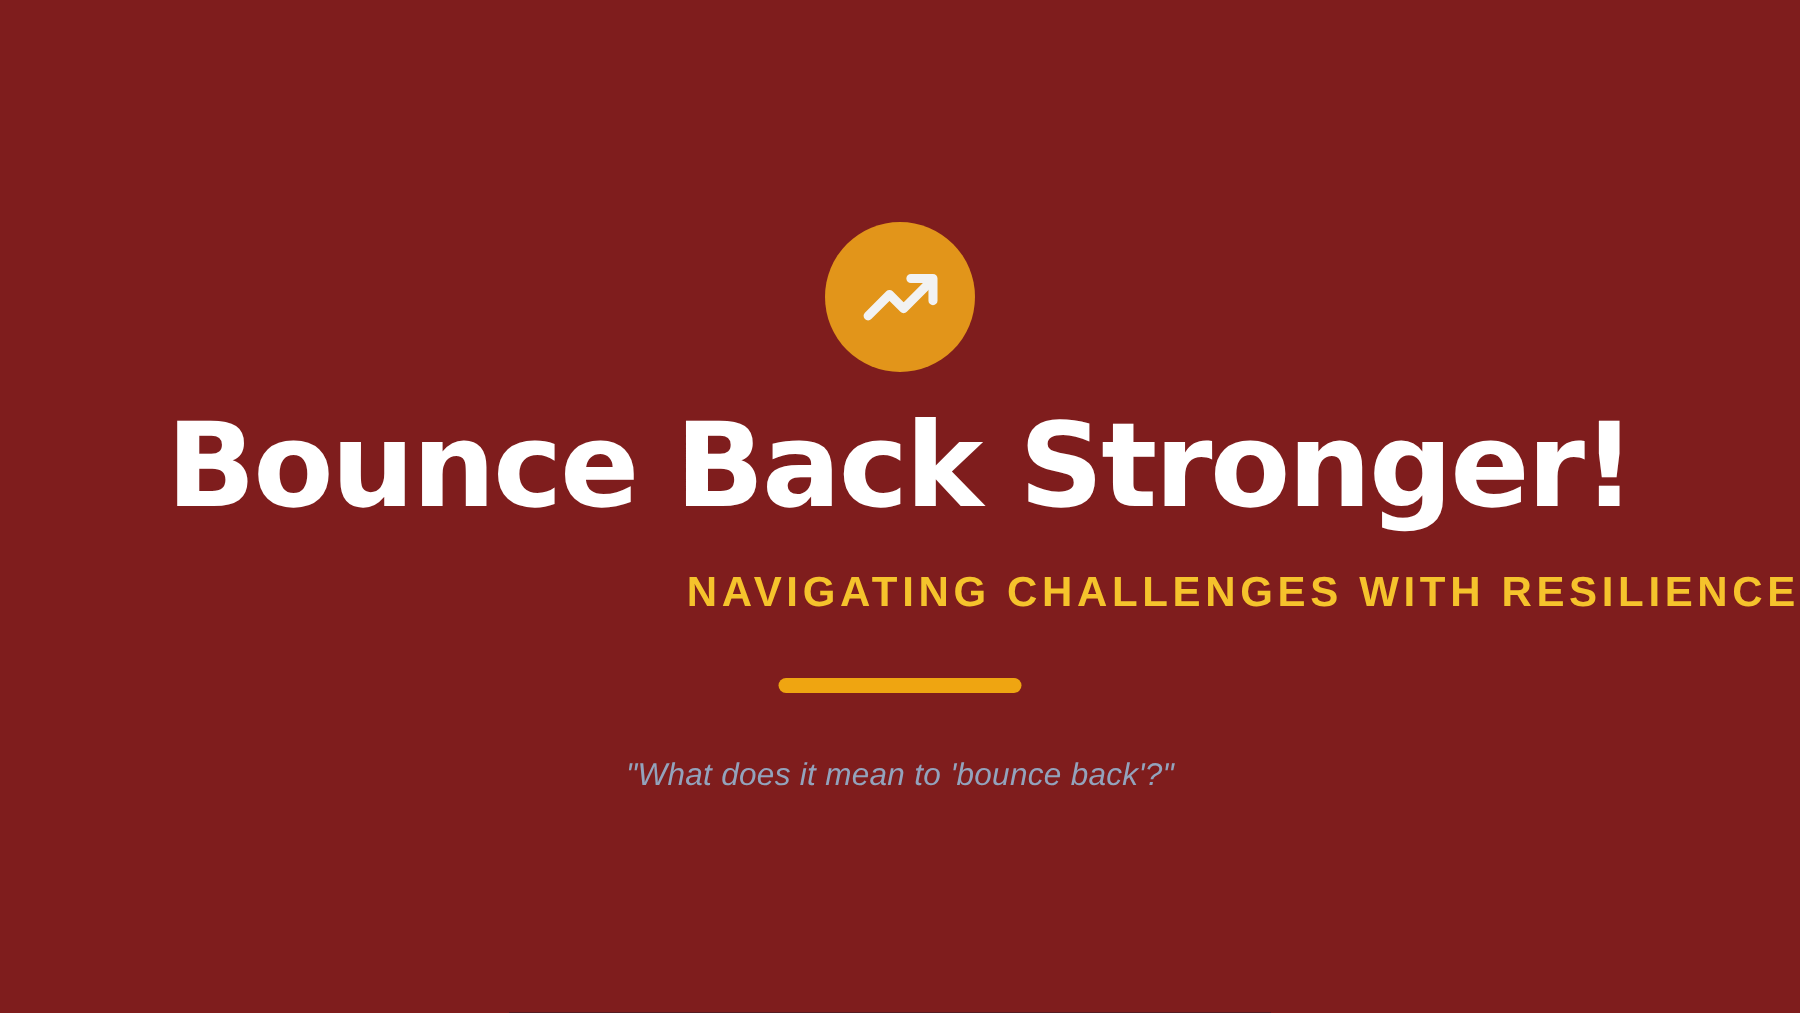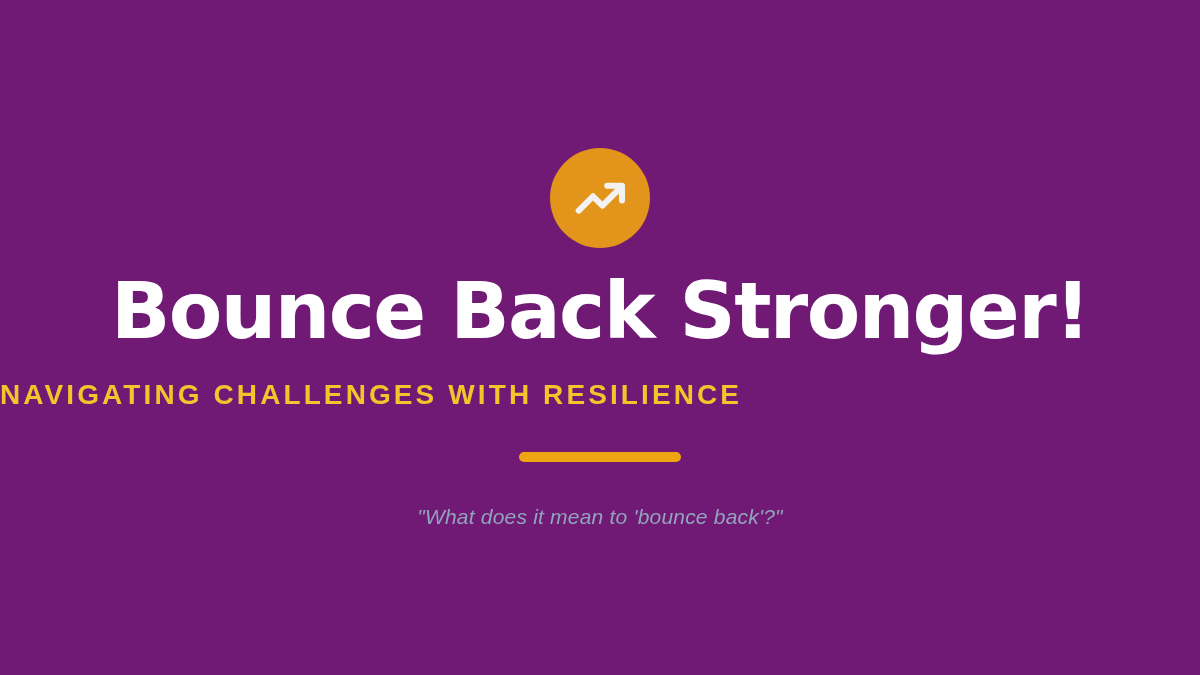--- a/index.html
+++ b/index.html
@@ -14,21 +14,21 @@
   body {
     background: #141c2e;
     font-family: "Liberation Sans", sans-serif;
     -webkit-font-smoothing: antialiased;
   }
 
   .slide {
     position: relative;
     width: 1200px;
     height: 675px;
-    background: #701a75;
+    background: #7f1d1d;
     display: flex;
     flex-direction: column;
     align-items: center;
     justify-content: flex-start;
   }
 
   
   .icon-badge {
     position: absolute;
     top: 148px;
@@ -63,21 +63,21 @@
     letter-spacing: -1.6px;
     white-space: nowrap;
   }
 
   
   .subtitle {
     position: absolute;
     top: 379px;
     left: 0;
     width: 1200px;
-    text-align: left;
+    text-align: right;
     color: #f5c32c;
     font-family: "Liberation Sans", sans-serif;
     font-size: 28px;
     font-weight: 700;
     line-height: 1.15;
     letter-spacing: 3.1px;
     text-transform: uppercase;
     white-space: nowrap;
   }
 

